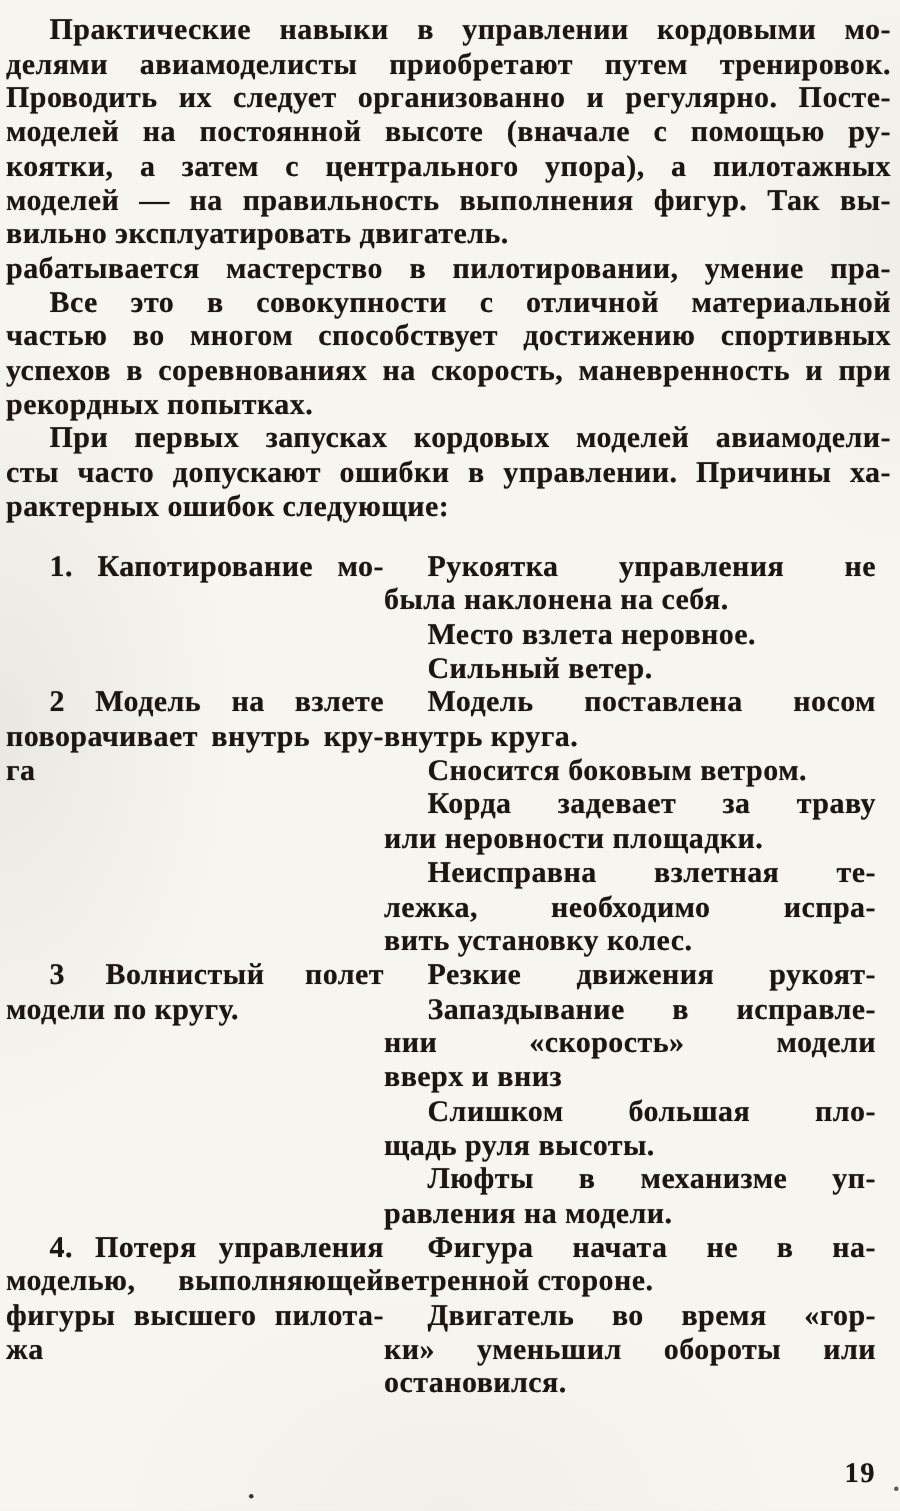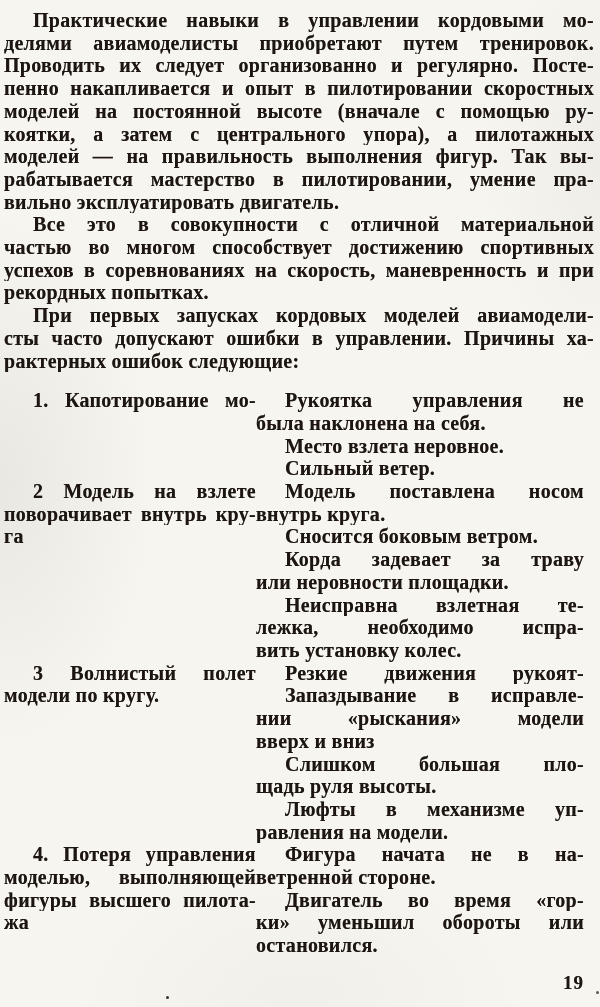--- a/index.html
+++ b/index.html
@@ -56,26 +56,25 @@
 </head>
 <body>
 
 <div class="page">
   <div class="content">
     <div>
         <div class="para">
           <div class="line first">Практические навыки в управлении кордовыми мо-</div>
           <div class="line">делями авиамоделисты приобретают путем тренировок.</div>
           <div class="line">Проводить их следует организованно и регулярно. Посте-</div>
-          <div class="line">пенно накапливается и опыт в пилотировании скоростных</div>
           <div class="line">моделей на постоянной высоте (вначале с помощью ру-</div>
           <div class="line">коятки, а затем с центрального упора), а пилотажных</div>
           <div class="line">моделей — на правильность выполнения фигур. Так вы-</div>
+          <div class="line last">вильно эксплуатировать двигатель.</div>
           <div class="line">рабатывается мастерство в пилотировании, умение пра-</div>
-          <div class="line last">вильно эксплуатировать двигатель.</div>
         </div>
         <div class="para">
           <div class="line first">Все это в совокупности с отличной материальной</div>
           <div class="line">частью во многом способствует достижению спортивных</div>
           <div class="line">успехов в соревнованиях на скорость, маневренность и при</div>
           <div class="line last">рекордных попытках.</div>
         </div>
         <div class="para">
           <div class="line first">При первых запусках кордовых моделей авиамодели-</div>
           <div class="line">сты часто допускают ошибки в управлении. Причины ха-</div>
@@ -124,21 +123,21 @@
         <div class="cell left">
           <div class="line first">3 Волнистый полет</div>
           <div class="line last">модели по кругу.</div>
         </div>
         <div class="cell right">
           <div class="cause">
             <div class="line first">Резкие движения рукоят-</div>
           </div>
           <div class="cause">
             <div class="line first">Запаздывание в исправле-</div>
-            <div class="line">нии «рыскания» модели</div>
+            <div class="line">нии «скорость» модели</div>
             <div class="line last">вверх и вниз</div>
           </div>
           <div class="cause">
             <div class="line first">Слишком большая пло-</div>
             <div class="line last">щадь руля высоты.</div>
           </div>
           <div class="cause">
             <div class="line first">Люфты в механизме уп-</div>
             <div class="line last">равления на модели.</div>
           </div>

